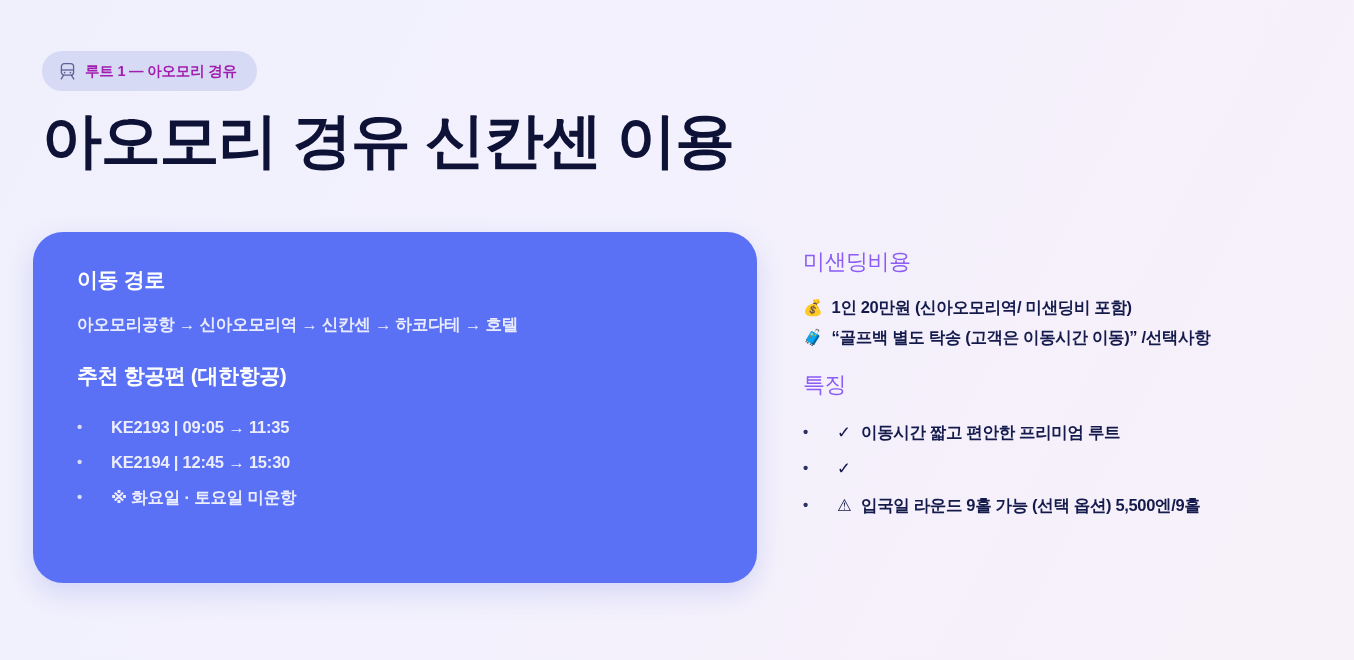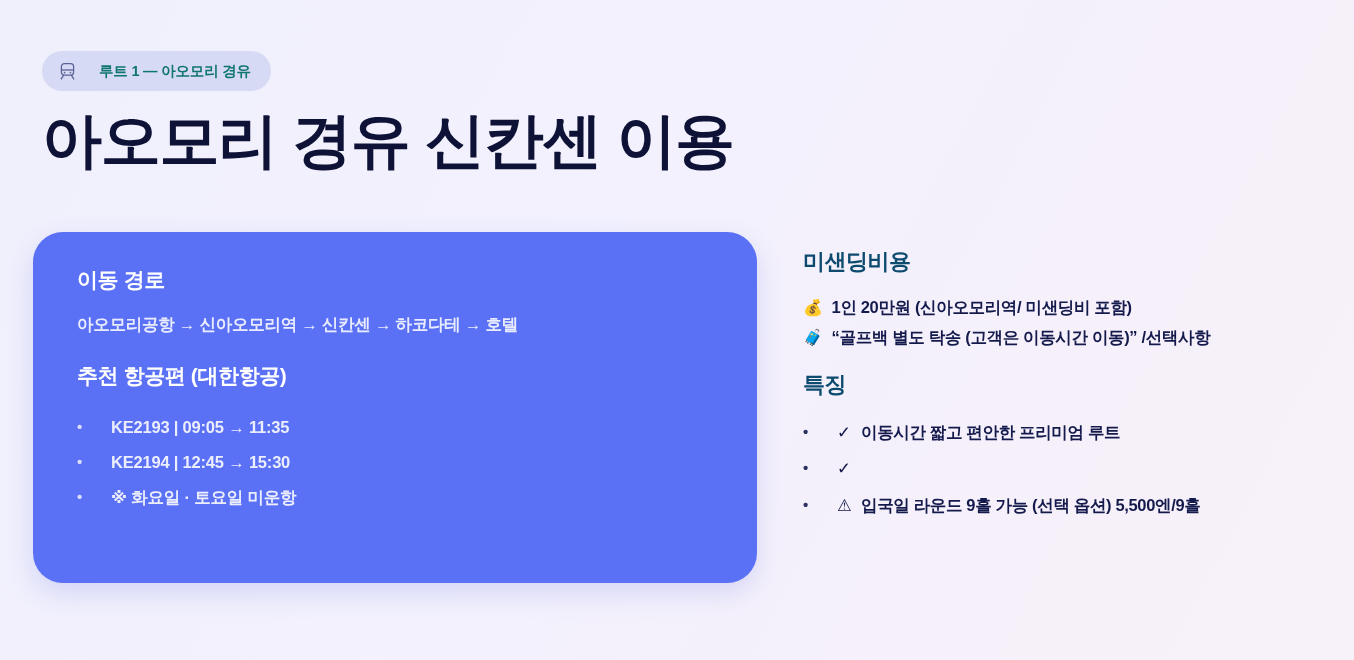--- a/index.html
+++ b/index.html
@@ -25,25 +25,25 @@
   }
 
   
   .badge {
     position: absolute;
     left: 42px;
     top: 51px;
     height: 40px;
     display: inline-flex;
     align-items: center;
-    gap: 23px;
+    gap: 9px;
     padding: 0 20px 0 17px;
     border-radius: 20px;
     background: #d7daf4;
-    color: #0f766e;
+    color: #a21caf;
     font-size: 14.5px;
     font-weight: bold;
     letter-spacing: -0.2px;
     white-space: nowrap;
   }
   .badge .train-icon {
     display: inline-flex;
     align-items: center;
     justify-content: center;
     width: 17px;
@@ -127,23 +127,23 @@
   
   .right-col {
     position: absolute;
     left: 803px;
     top: 248px;
     width: 520px;
   }
 
   .sec-heading {
     font-size: 22px;
-    font-weight: bold;
+    font-weight: normal;
     letter-spacing: -0.5px;
-    color: #0c4a6e;
+    color: #8b5cf6;
     line-height: 1.25;
   }
 
   .cost-list {
     list-style: none;
     margin-top: 16px;
   }
   .cost-list li {
     display: flex;
     align-items: baseline;

